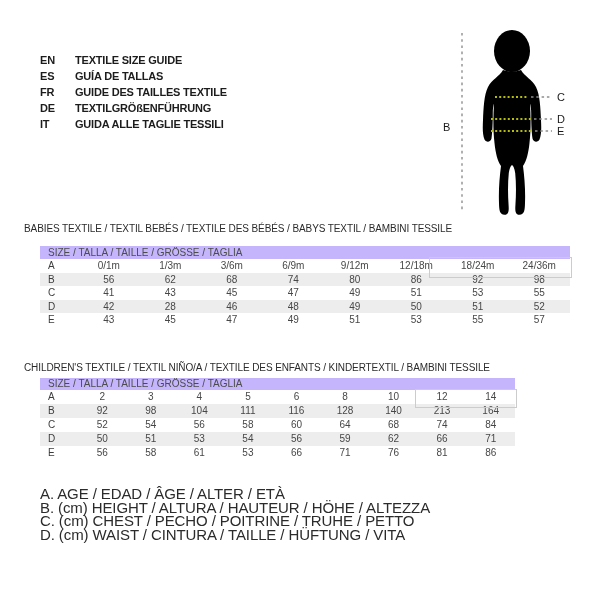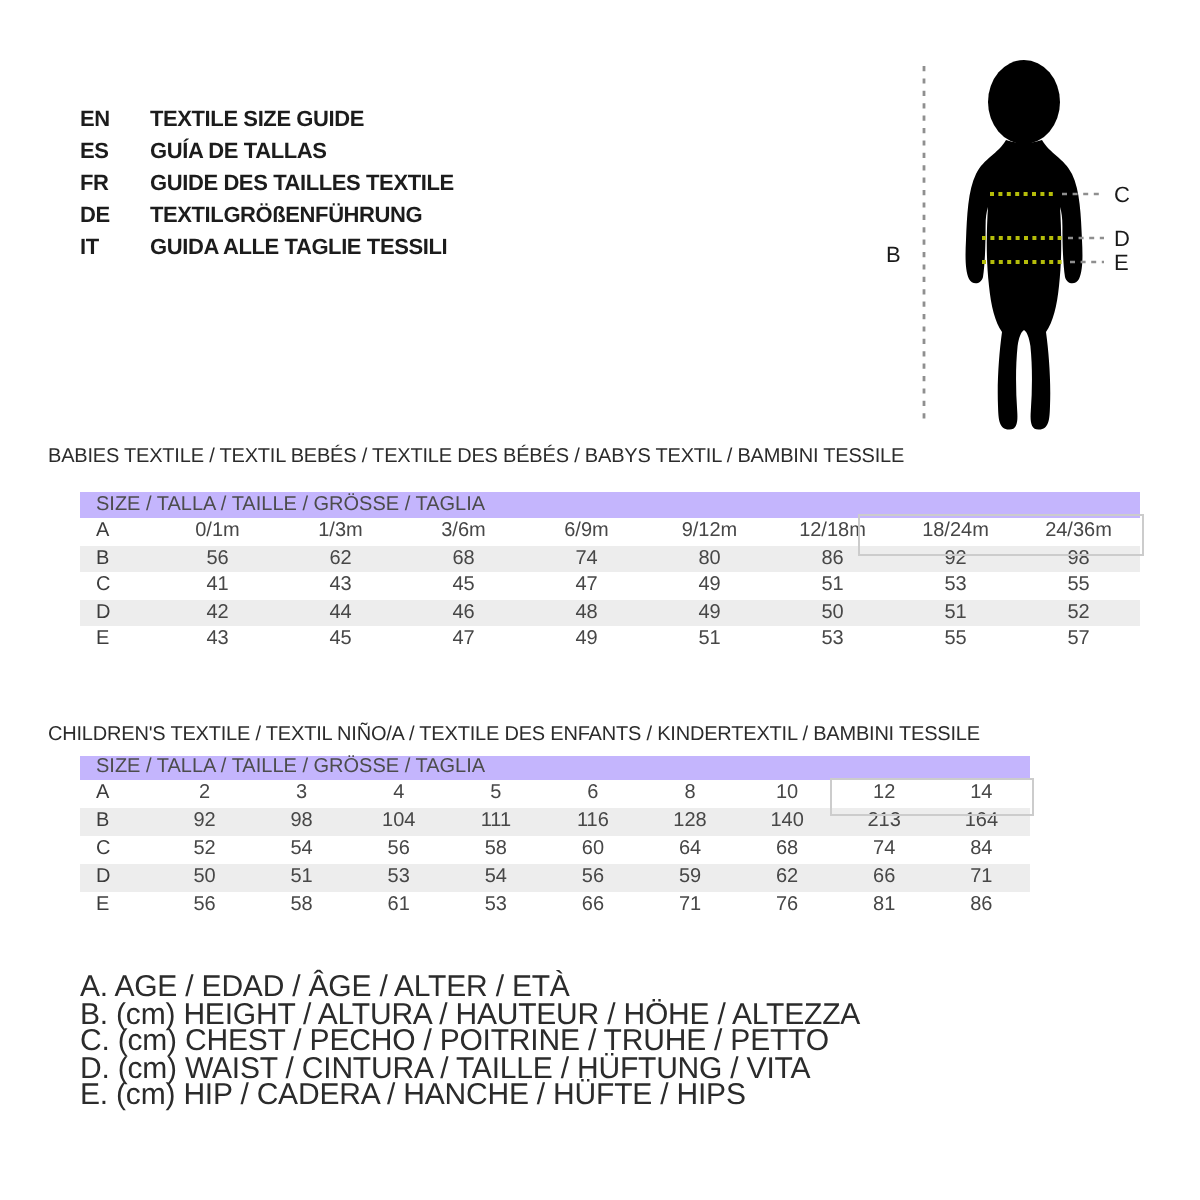--- a/index.html
+++ b/index.html
@@ -157,21 +157,21 @@
         <td>45</td>
         <td>47</td>
         <td>49</td>
         <td>51</td>
         <td>53</td>
         <td>55</td>
       </tr>
       <tr>
         <th>D</th>
         <td>42</td>
-        <td>44</td>
+        <td>28</td>
         <td>46</td>
         <td>48</td>
         <td>49</td>
         <td>50</td>
         <td>51</td>
         <td>52</td>
       </tr>
       <tr>
         <th>E</th>
         <td>43</td>
@@ -253,14 +253,13 @@
       </tr>
     </tbody>
 </table>
 <div class="highlight-box" id="children-box"></div>
 
 <div class="legend">
   <div class="legend-line">A. AGE / EDAD / ÂGE / ALTER / ETÀ</div>
   <div class="legend-line">B. (cm) HEIGHT / ALTURA / HAUTEUR / HÖHE / ALTEZZA</div>
   <div class="legend-line">C. (cm) CHEST / PECHO / POITRINE / TRUHE / PETTO</div>
   <div class="legend-line">D. (cm) WAIST / CINTURA / TAILLE / HÜFTUNG / VITA</div>
-  <div class="legend-line">E. (cm) HIP / CADERA / HANCHE / HÜFTE / HIPS</div>
 </div>
 
 </body></html>

